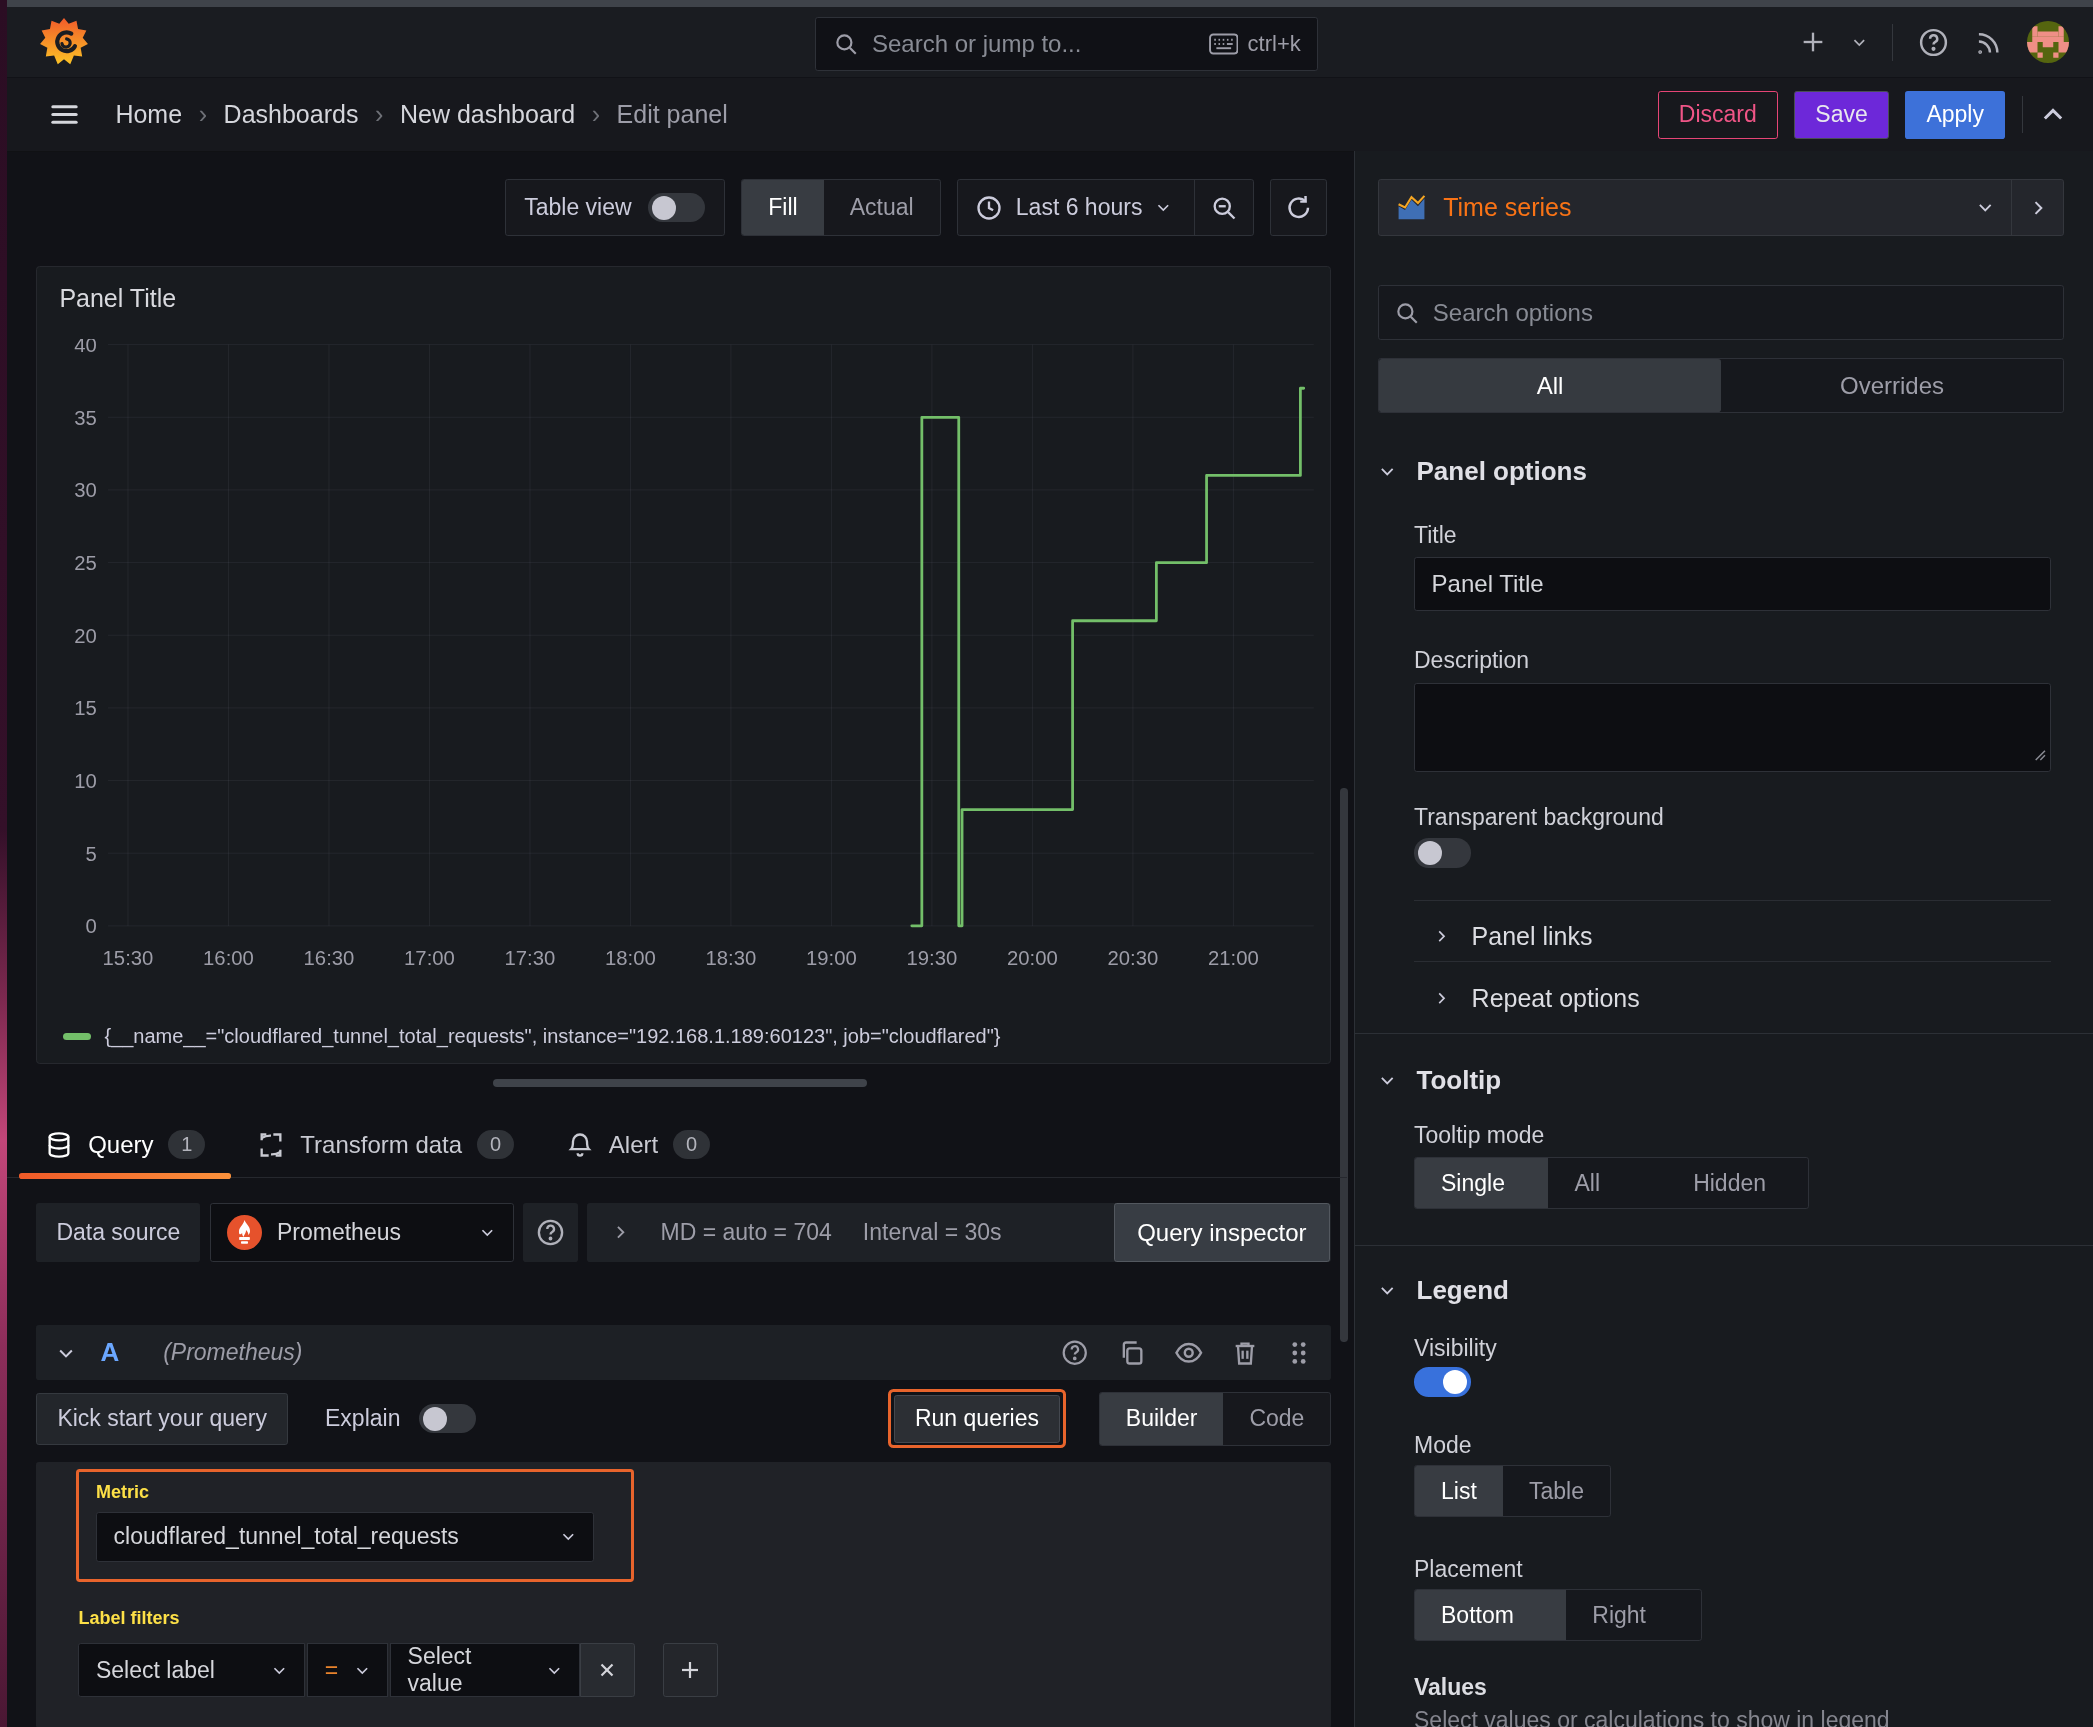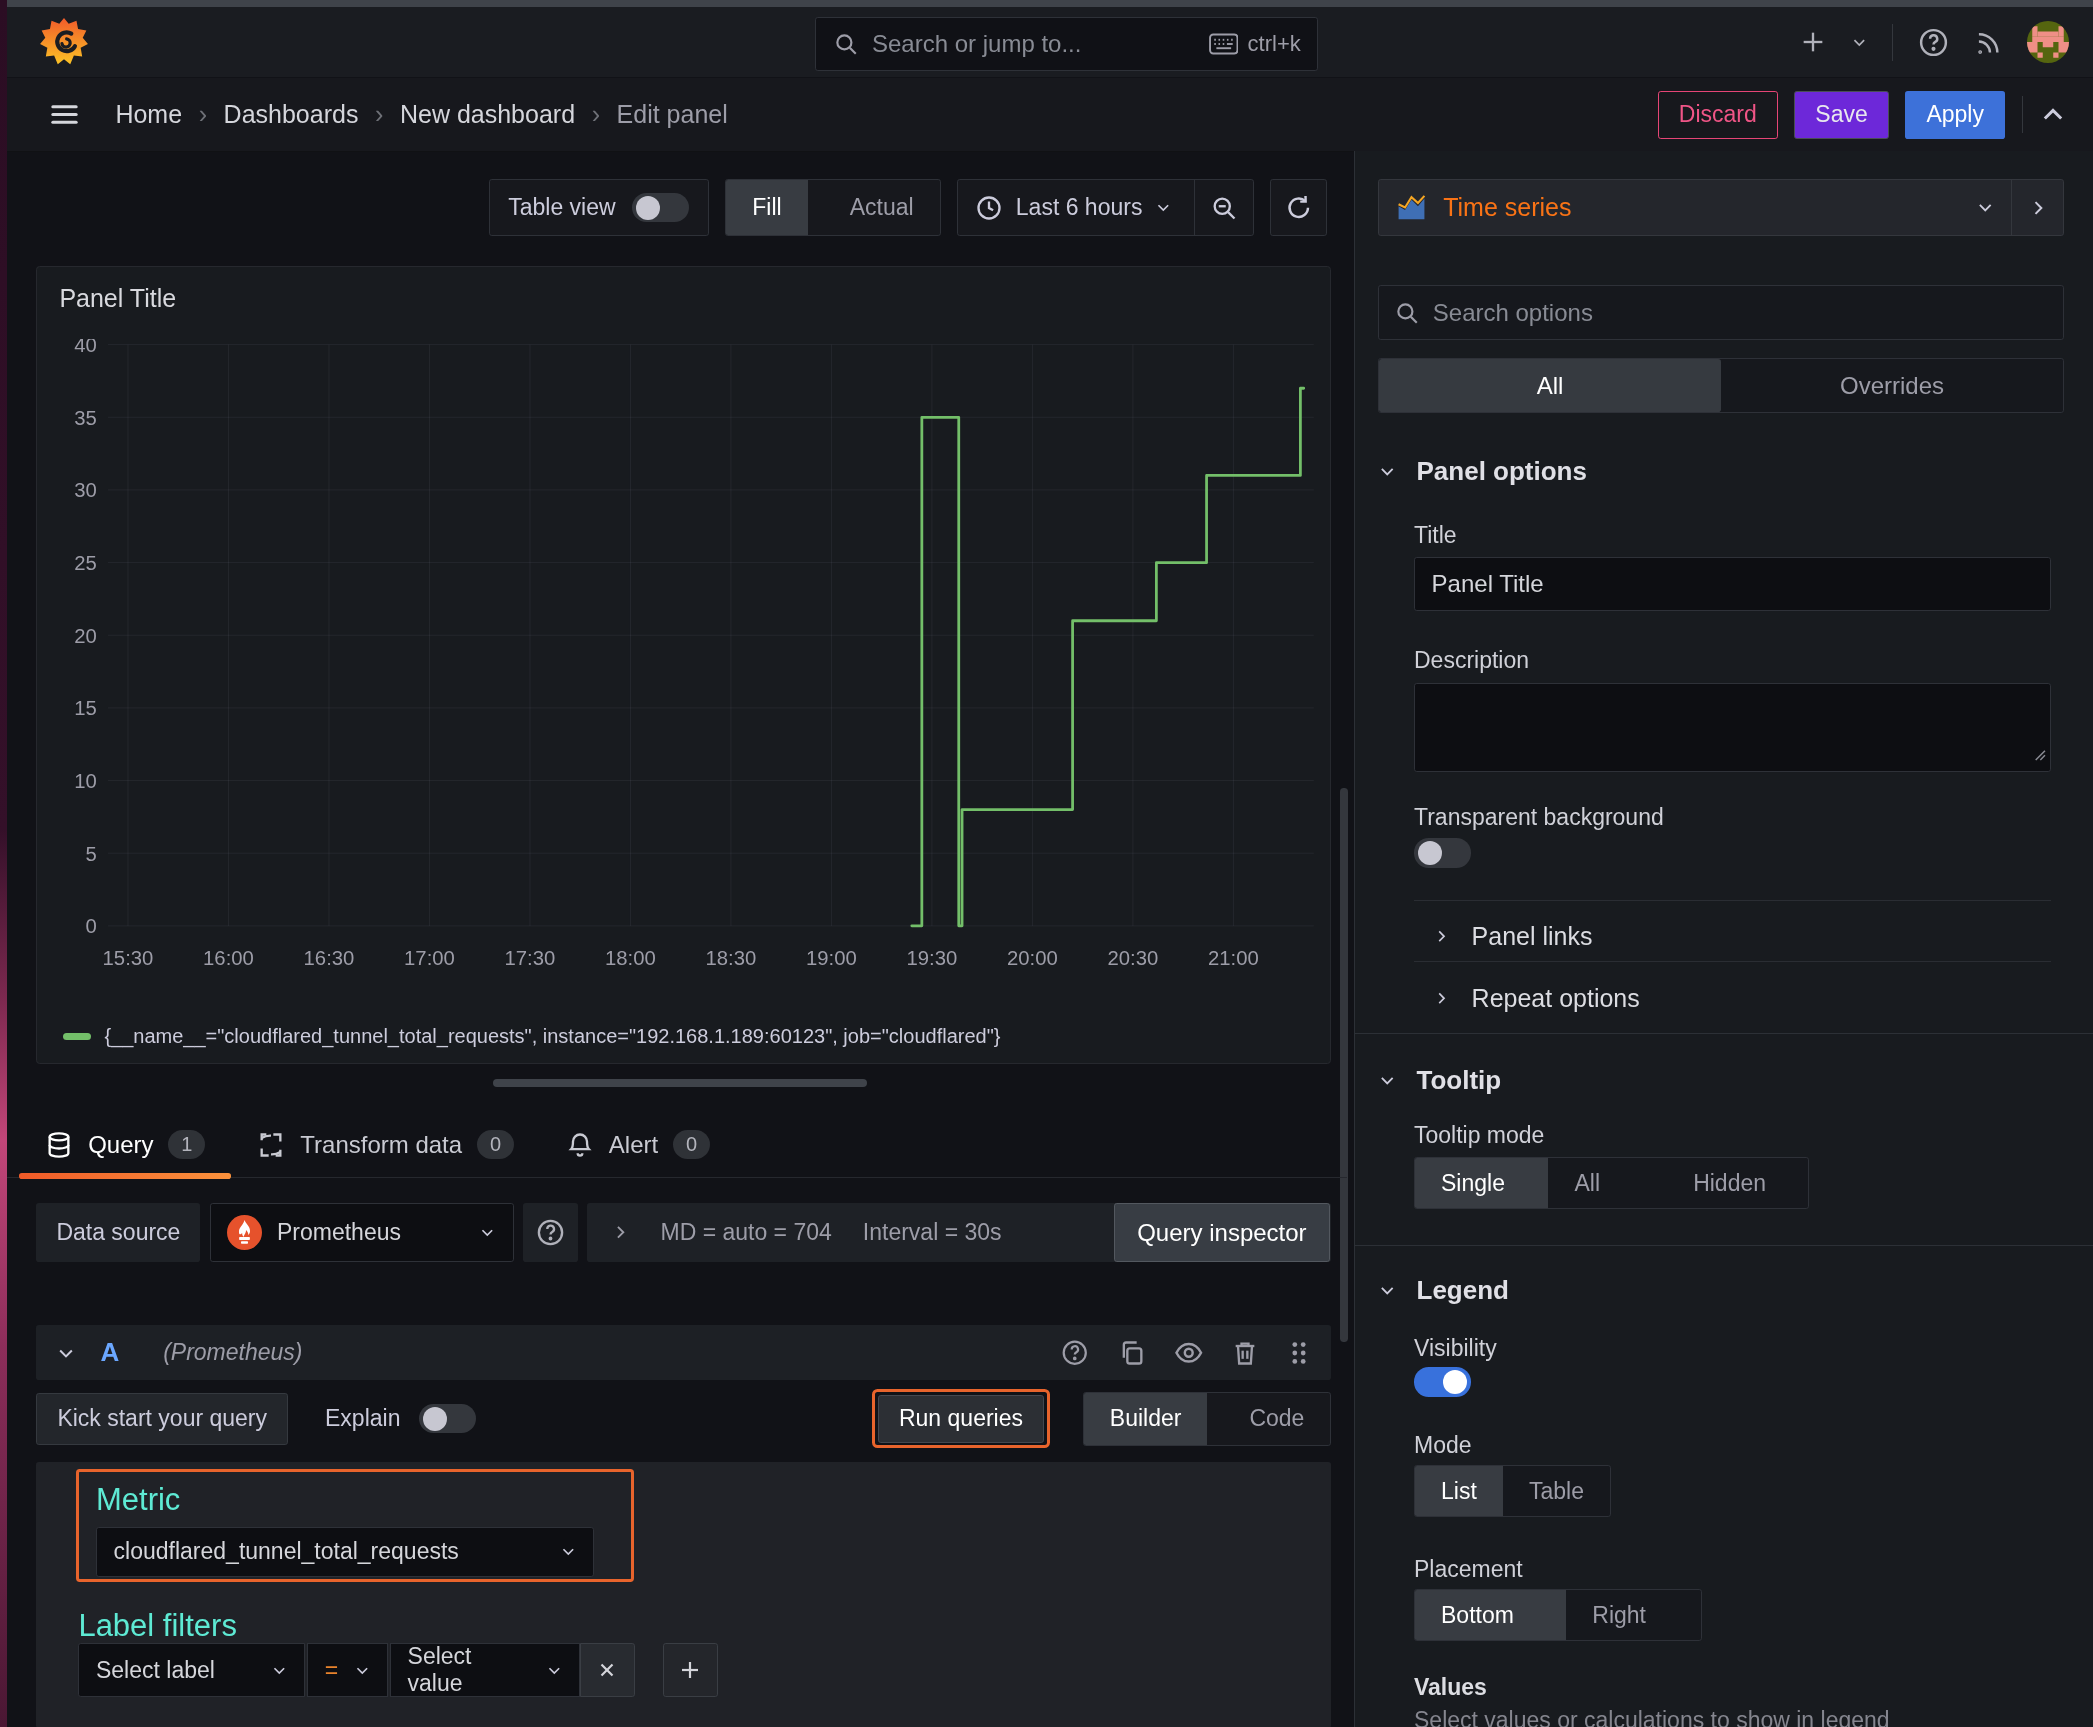--- a/index.html
+++ b/index.html
@@ -34,21 +34,21 @@
   .btn-discard { border-color:#e64576; color:#f05587; background:transparent; }
   .btn-save { background:#6d28d9; color:#e8e8ee; border-color:#4a4e55; }
   .btn-apply { background:#3d71d9; color:#fff; }
 
   
   .main { position:absolute; left:7.4px; top:151px; width:1340px; bottom:0; }
   .sidebar { position:absolute; left:1354px; right:0; top:151px; bottom:0; background:#181b1f; border-left:0.9px solid #2c3036; }
 
   
   .toolbar { position:absolute; top:28px; right:20px; height:57px; display:flex; gap:16.6px; align-items:stretch; }
-  .tool-box { border:0.9px solid #2e3138; border-radius:2.8px; display:flex; align-items:center; background:#17181d; color:#ccccdc; font-size:23px;gap:16px; }
+  .tool-box { border:0.9px solid #2e3138; border-radius:2.8px; display:flex; align-items:center; background:#17181d; color:#ccccdc; font-size:23px; }
   .tableview { padding:0 18.5px; gap:16.6px; }
   .seg-group { overflow:hidden; }
   .seg { padding:0 26px; display:flex; align-items:center; height:100%; color:#9d9da8; cursor:pointer; }
   .seg.sel { background:#383c42; color:#fff; }
   .timepick { padding:0 0 0 16.6px; gap:13px; }
   .timepick .zoomout { border-left:0.9px solid #2e3138; height:100%; display:flex; align-items:center; padding:0 14.8px; margin-left:9.2px; color:#ccccdc; }
   .sqbtn { width:57px; justify-content:center; }
 
   
   .toggle { width:57px; height:29.5px; border-radius:14.8px; background:#34373d; position:relative; cursor:pointer; flex:0 0 auto; }
@@ -93,21 +93,21 @@
   .explain { margin-left:37px; display:flex; align-items:center; gap:18.5px; font-size:23px; color:#ccccdc; }
   .hl-box { border:3.7px solid #e8642c; border-radius:5.5px; padding:2.8px; }
   .run-wrap { margin-left:auto; }
   .btn-run { background:#2c2f34; border:0.9px solid #44484f; color:#fff; height:48px; }
   .bc-seg { margin-left:33px; height:54px; }
   .bc-seg .seg { font-size:23px; }
 
   
   .editor-body { position:absolute; left:29px; top:1311px; width:1295px; bottom:0; background:#202227; border-radius:2.8px; }
   .metric-box { position:absolute; left:40px; top:7.4px; width:558px; height:113px; border:3.7px solid #e8642c; border-radius:3.7px; padding:9.2px 16.6px; }
-  .field-label { font-size:31px; color:#5eead4; }
+  .field-label { font-size:18px; color:#fde047;font-weight:bold; }
   .dd { background:#0d0e12; border:0.9px solid #2e3138; border-radius:2.8px; height:50px; display:flex; align-items:center; gap:14.8px; padding:0 16.6px; color:#d5d6db; font-size:23px; }
   .metric-dd { width:498px; margin-top:9.2px; justify-content:space-between; }
   .lf-label { position:absolute; left:42px; top:146px; }
   .lf-row { position:absolute; left:42px; top:181px; display:flex; align-items:stretch; height:54px; }
   .lf-row .dd { height:54px; }
   .lf-sep { width:1.8px; }
   .op-dd { color:#e8832c; }
   .x-seg { background:#282b30; border:0.9px solid #3a3e44; display:flex; align-items:center; justify-content:center; width:55px; color:#d5d6db; border-radius:0 2.8px 2.8px 0; }
   .plus-btn { margin-left:28px; width:55px; background:#24262b; border:0.9px solid #3a3e44; border-radius:2.8px; display:flex; align-items:center; justify-content:center; color:#d5d6db; }
 

